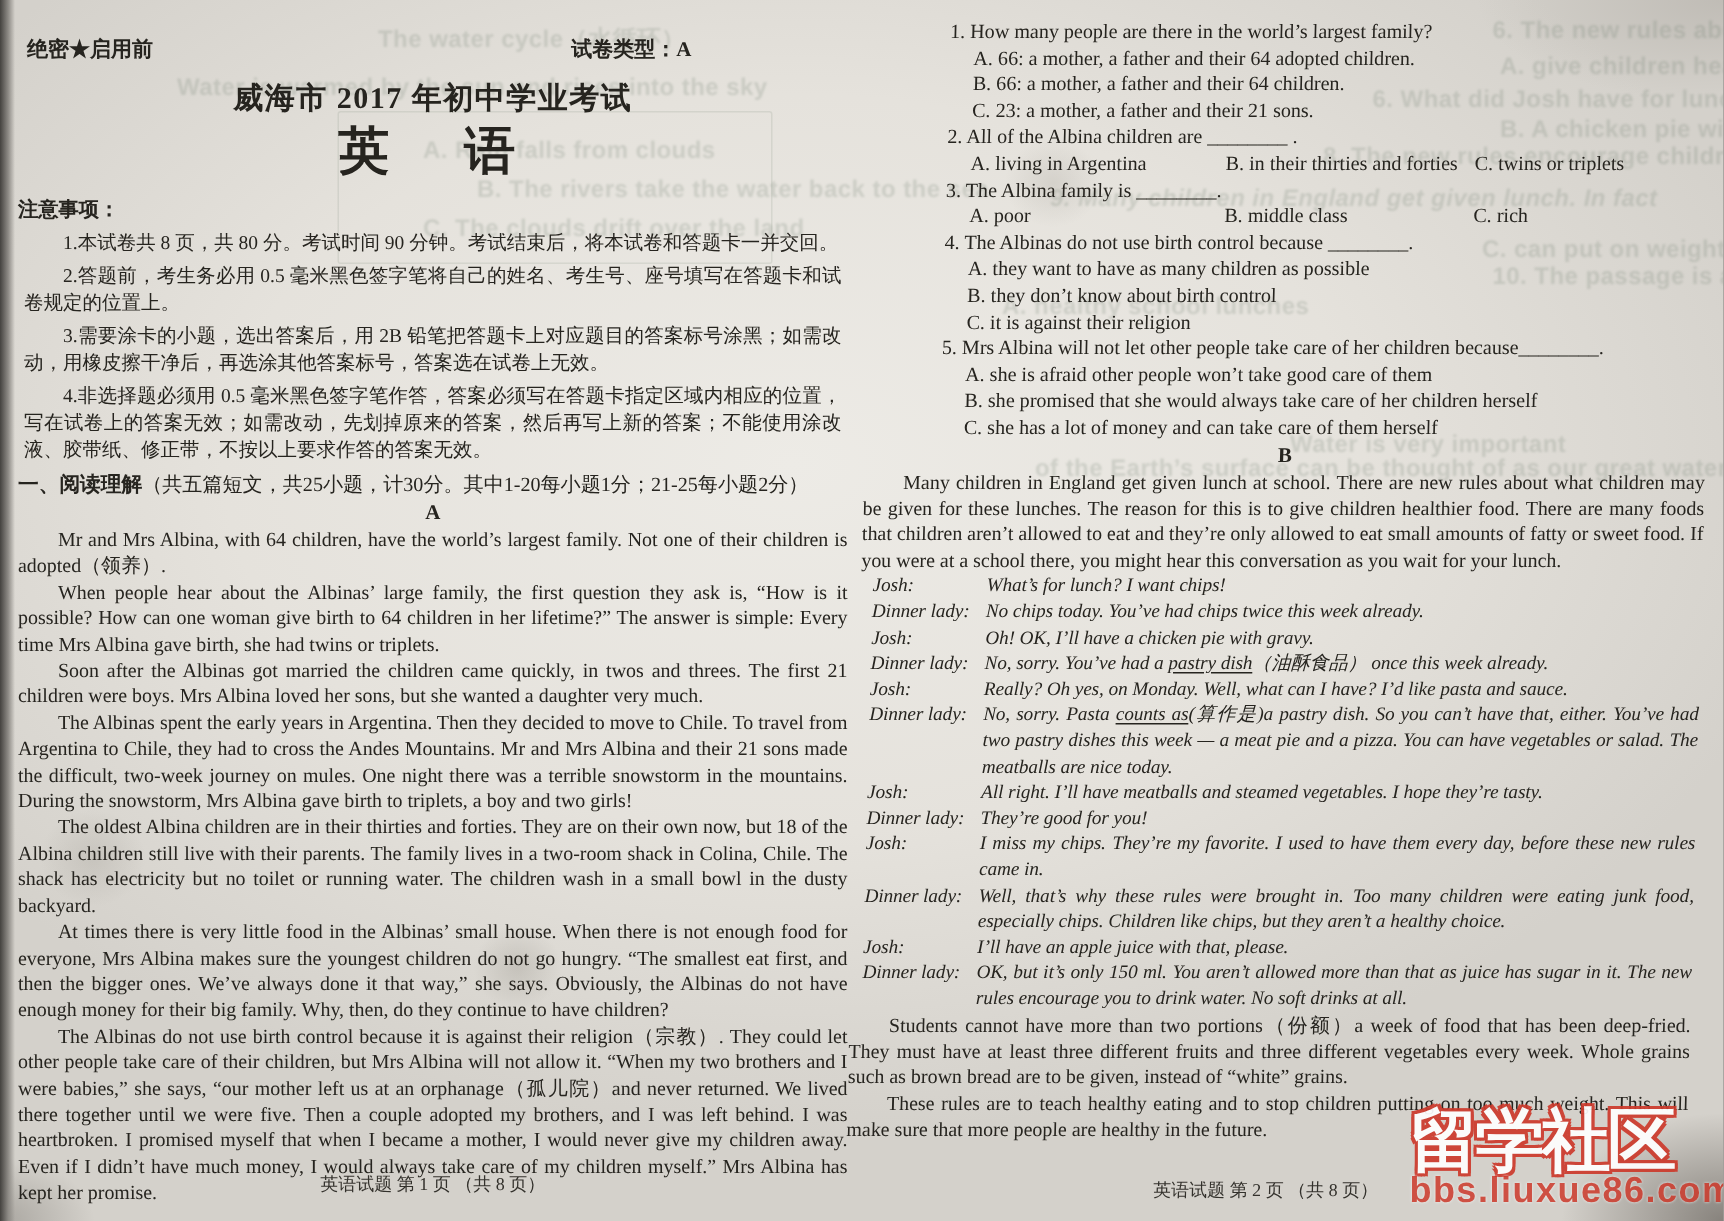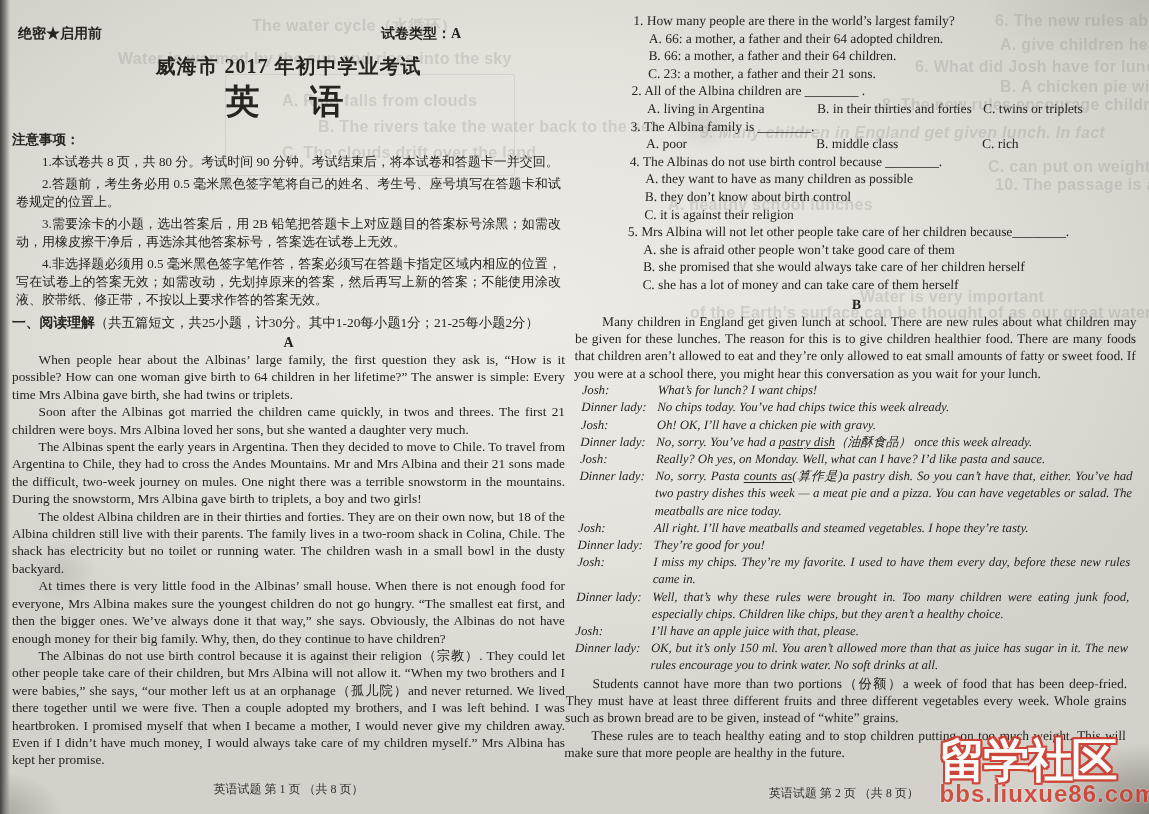--- a/index.html
+++ b/index.html
@@ -126,20 +126,21 @@
         <p class="notice">1.本试卷共 8 页，共 80 分。考试时间 90 分钟。考试结束后，将本试卷和答题卡一并交回。</p>
         <p class="notice">2.答题前，考生务必用 0.5 毫米黑色签字笔将自己的姓名、考生号、座号填写在答题卡和试卷规定的位置上。</p>
         <p class="notice">3.需要涂卡的小题，选出答案后，用 2B 铅笔把答题卡上对应题目的答案标号涂黑；如需改动，用橡皮擦干净后，再选涂其他答案标号，答案选在试卷上无效。</p>
         <p class="notice">4.非选择题必须用 0.5 毫米黑色签字笔作答，答案必须写在答题卡指定区域内相应的位置，写在试卷上的答案无效；如需改动，先划掉原来的答案，然后再写上新的答案；不能使用涂改液、胶带纸、修正带，不按以上要求作答的答案无效。</p>
       </div>
     <div class="sect">
       <b>一、阅读理解</b><span>（共五篇短文，共25小题，计30分。其中1-20每小题1分；21-25每小题2分）</span>
     </div>
     <div class="plabel">A</div>
     <div id="passageA">
+        <p class="para">Mr and Mrs Albina, with 64 children, have the world’s largest family. Not one of their children is adopted（领养）.</p>
         <p class="para">When people hear about the Albinas’ large family, the first question they ask is, “How is it possible? How can one woman give birth to 64 children in her lifetime?” The answer is simple: Every time Mrs Albina gave birth, she had twins or triplets.</p>
         <p class="para">Soon after the Albinas got married the children came quickly, in twos and threes. The first 21 children were boys. Mrs Albina loved her sons, but she wanted a daughter very much.</p>
         <p class="para">The Albinas spent the early years in Argentina. Then they decided to move to Chile. To travel from Argentina to Chile, they had to cross the Andes Mountains. Mr and Mrs Albina and their 21 sons made the difficult, two-week journey on mules. One night there was a terrible snowstorm in the mountains. During the snowstorm, Mrs Albina gave birth to triplets, a boy and two girls!</p>
         <p class="para">The oldest Albina children are in their thirties and forties. They are on their own now, but 18 of the Albina children still live with their parents. The family lives in a two-room shack in Colina, Chile. The shack has electricity but no toilet or running water. The children wash in a small bowl in the dusty backyard.</p>
         <p class="para">At times there is very little food in the Albinas’ small house. When there is not enough food for everyone, Mrs Albina makes sure the youngest children do not go hungry. “The smallest eat first, and then the bigger ones. We’ve always done it that way,” she says. Obviously, the Albinas do not have enough money for their big family. Why, then, do they continue to have children?</p>
         <p class="para">The Albinas do not use birth control because it is against their religion（宗教）. They could let other people take care of their children, but Mrs Albina will not allow it. “When my two brothers and I were babies,” she says, “our mother left us at an orphanage（孤儿院）and never returned. We lived there together until we were five. Then a couple adopted my brothers, and I was left behind. I was heartbroken. I promised myself that when I became a mother, I would never give my children away. Even if I didn’t have much money, I would always take care of my children myself.” Mrs Albina has kept her promise.</p>
       </div>
     <div class="footer">英语试题 第 1 页 （共 8 页）</div>
   </div>
 

